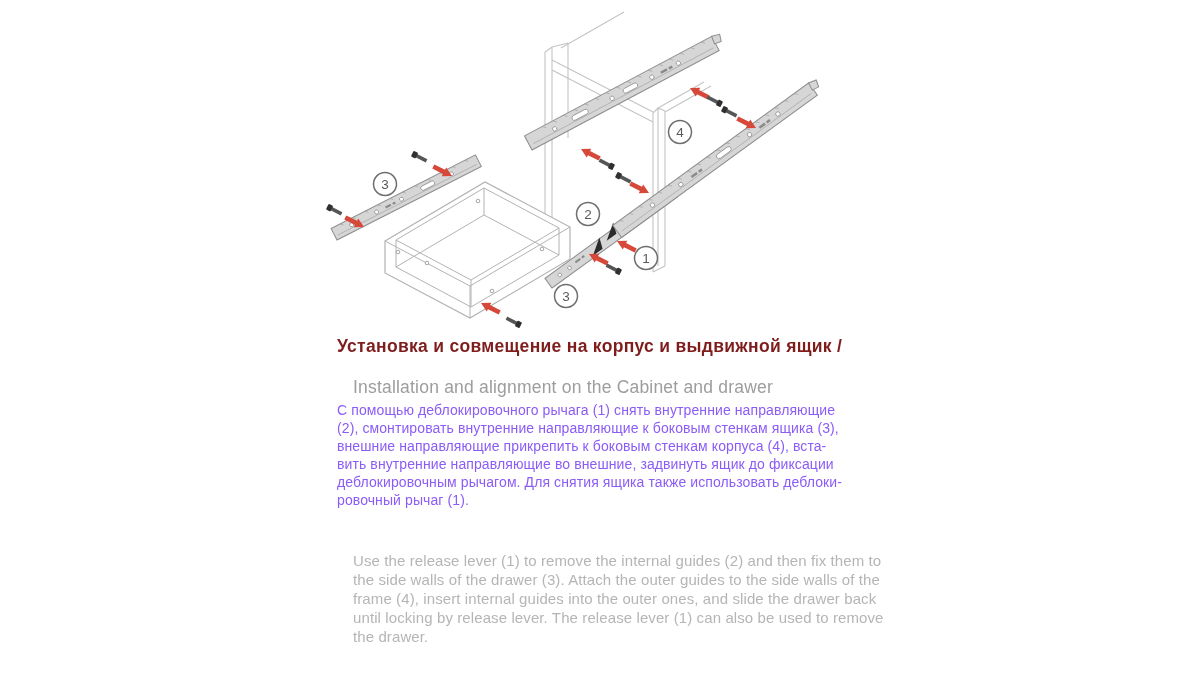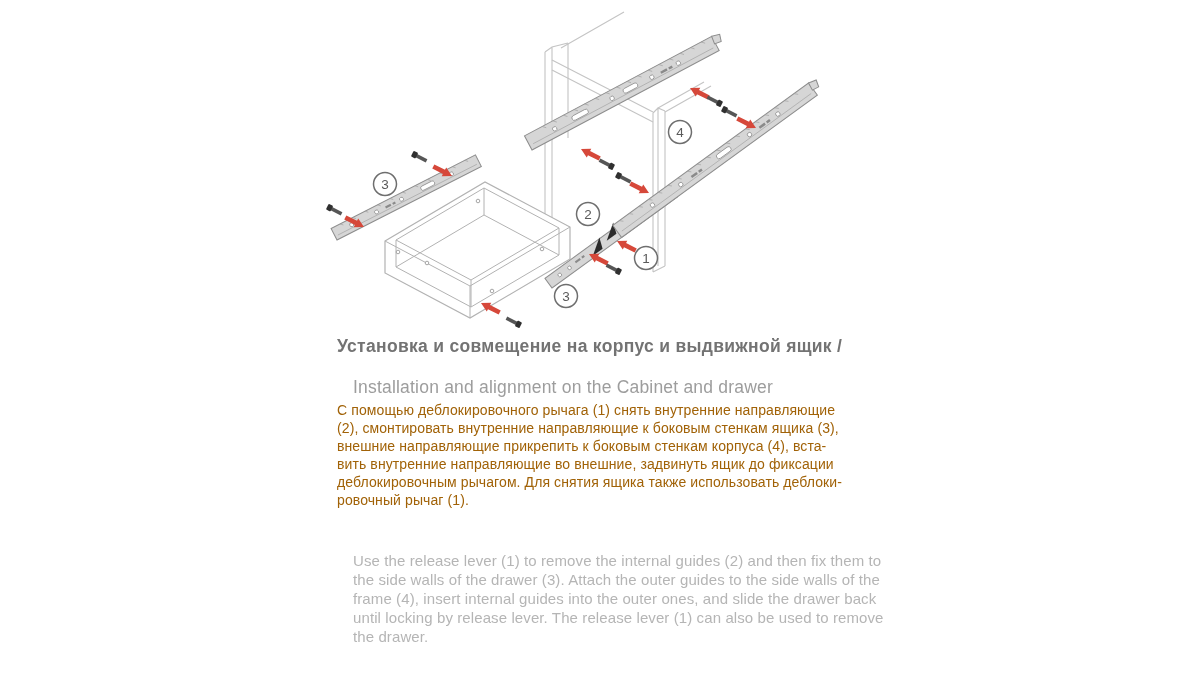--- a/index.html
+++ b/index.html
@@ -3,29 +3,29 @@
 <meta charset="utf-8">
 <style>
   html,body{margin:0;padding:0;background:#ffffff;}
   .page{
     position:relative;width:1200px;height:675px;background:#ffffff;overflow:hidden;
     font-family:"Liberation Sans", sans-serif;
   }
   .diagram{position:absolute;left:0;top:0;}
   .title-ru{
     position:absolute;left:337px;top:336px;margin:0;
-    font-size:17.5px;font-weight:bold;letter-spacing:.3px;color:#737373;white-space:nowrap;
+    font-size:17.5px;font-weight:bold;letter-spacing:.3px;color:#7f1d1d;white-space:nowrap;
   }
   .title-en{
     position:absolute;left:337px;top:361px;margin:16px;
     font-size:17.5px;font-weight:normal;letter-spacing:.2px;color:#9d9d9d;white-space:nowrap;
   }
   .body-ru{
     position:absolute;left:337px;top:401px;width:560px;margin:0;
-    font-size:14px;line-height:18px;letter-spacing:.1px;color:#a16207;white-space:pre-line;
+    font-size:14px;line-height:18px;letter-spacing:.1px;color:#8b5cf6;white-space:pre-line;
   }
   .body-en{
     position:absolute;left:337px;top:535px;width:560px;margin:16px;
     font-size:15px;line-height:19px;letter-spacing:.1px;color:#b5b5b5;white-space:pre-line;
   }
   .callout-circle{fill:#ffffff;stroke:#6e6e6e;stroke-width:1.5;}
   .callout-num{font-family:"Liberation Sans",sans-serif;font-size:13.5px;fill:#5a5a5a;text-anchor:middle;}
   .rail{fill:#d6d6d6;stroke:#8d8d8d;stroke-width:1;}
   .rail-detail{fill:#ffffff;stroke:#909090;stroke-width:.8;}
   .rail-mark{fill:#8a8a8a;}

